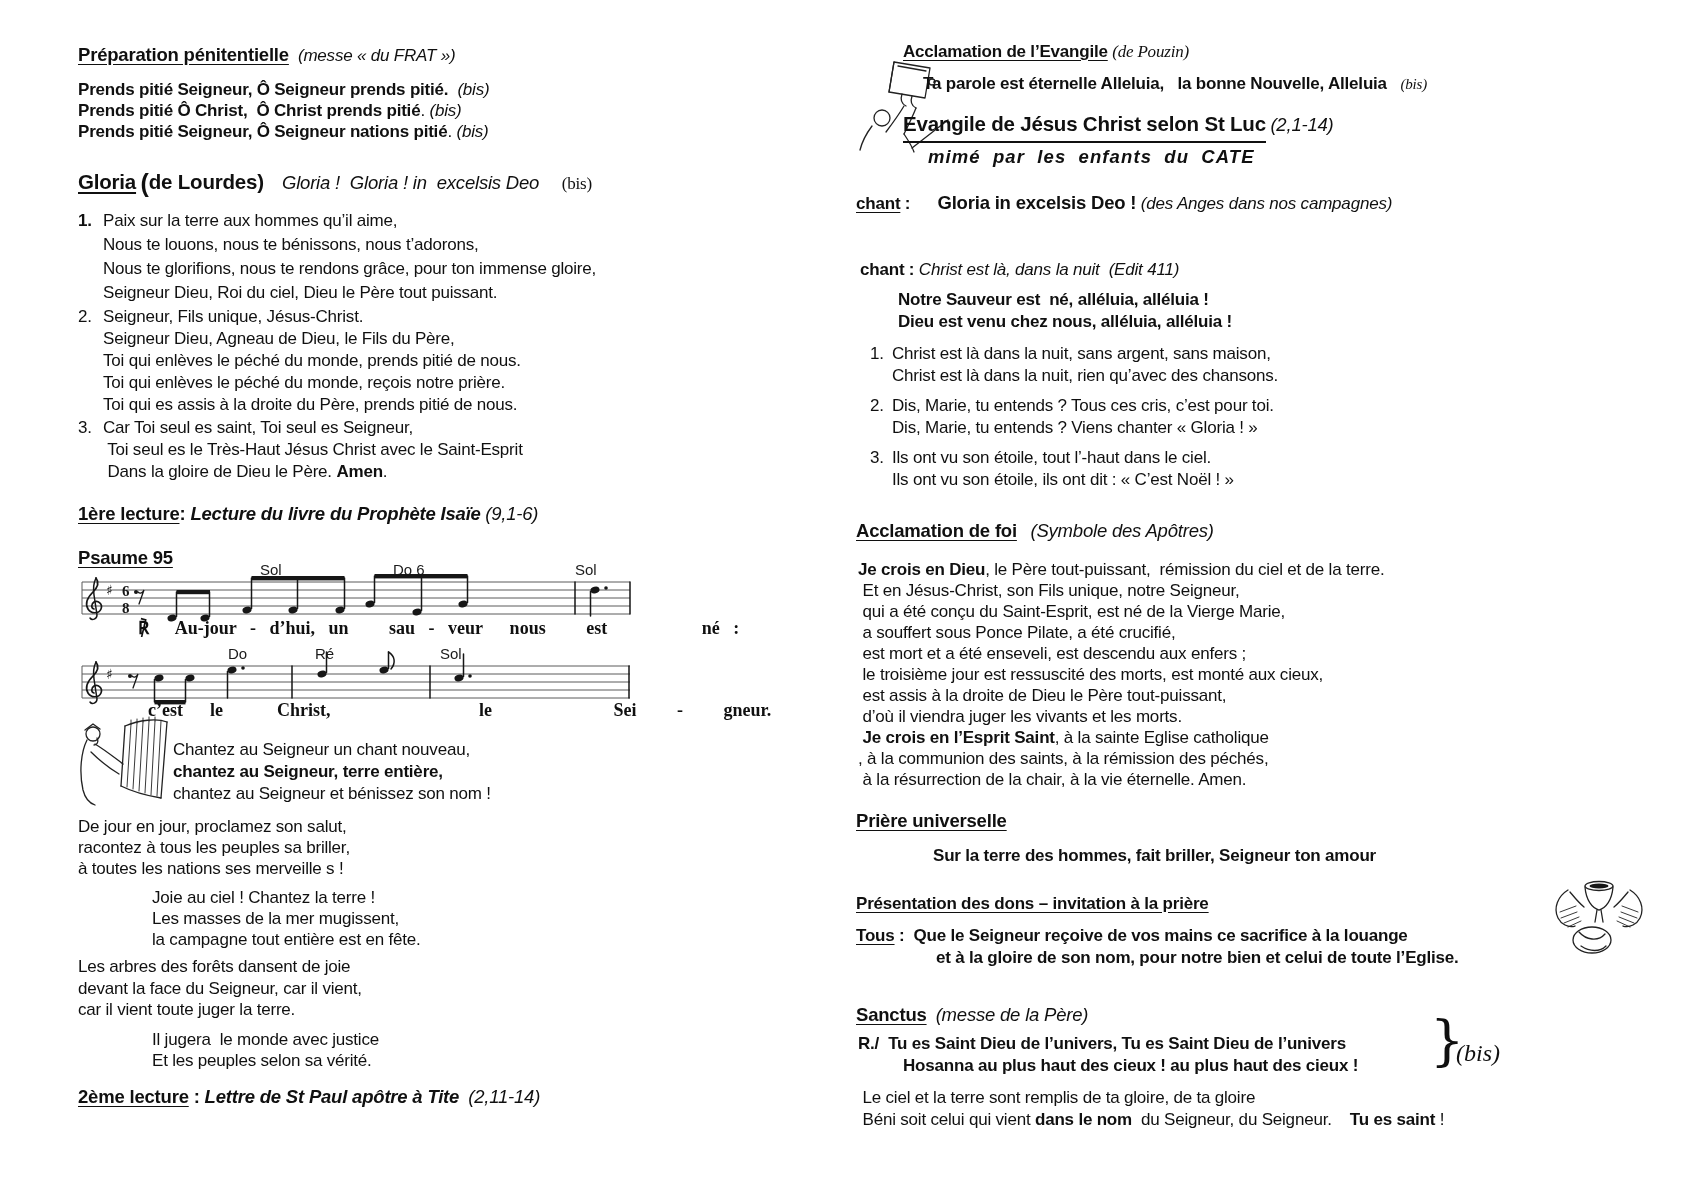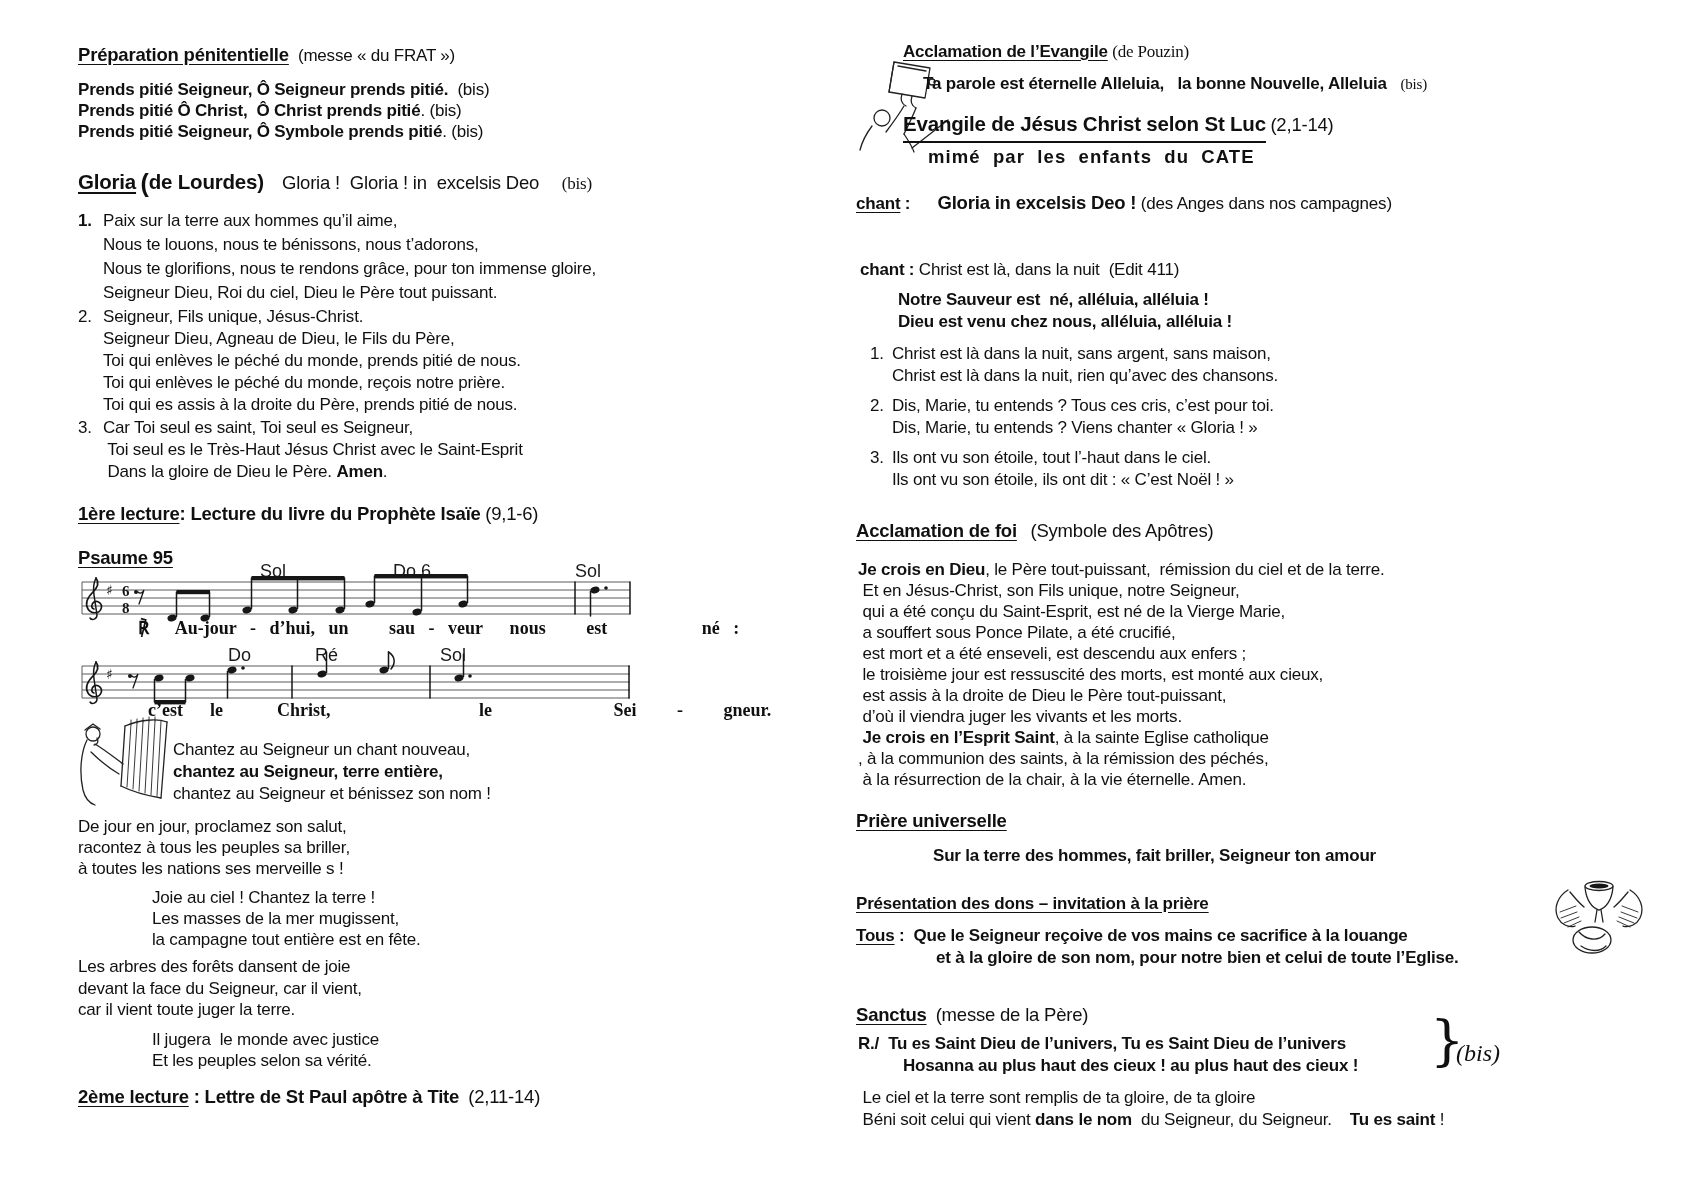--- a/index.html
+++ b/index.html
@@ -4,47 +4,47 @@
 <style>
   html,body{margin:0;padding:0;}
   body{
     width:1683px;height:1190px;background:#ffffff;position:relative;
     font-family:"Liberation Sans","DejaVu Sans",sans-serif;color:#101010;
     overflow:hidden;
   }
   .line{position:absolute;white-space:pre;font-size:17px;letter-spacing:-0.2px;line-height:1.15;color:#101010;}
   .line span{white-space:pre;}
   .b{font-weight:700;}
-  .i{text-align:right;}
+  .i{font-style:italic;text-align:right;}
   .u{text-decoration:underline;text-underline-offset:3px;}
   .uth{border-bottom:2.5px solid #101010;padding-bottom:6px;text-align:center;}
   .serif{font-family:"Liberation Serif","DejaVu Serif",serif;}
   .big{font-size:18.5px;}
   .xl{font-size:20.5px;}
   .sm{font-size:15px;}
   .paren{font-size:25px;vertical-align:-3px;line-height:.8;}
   .hand{letter-spacing:1.1px;word-spacing:6px;}
   .lyr{font-family:"Liberation Serif","DejaVu Serif",serif;font-weight:700;font-size:18px;word-spacing:9px;letter-spacing:0;}
-  .chord{position:absolute;font-size:18px;letter-spacing:0;color:#1a1a1a;white-space:pre;}
+  .chord{position:absolute;font-size:15px;letter-spacing:0;color:#1a1a1a;white-space:pre;}
   .brace{position:absolute;font-family:"DejaVu Serif","Liberation Serif",serif;font-size:54px;font-weight:400;color:#101010;line-height:1;}
   .bisbig{position:absolute;font-family:"Liberation Serif","DejaVu Serif",serif;font-style:italic;font-size:24px;color:#101010;white-space:pre;}
   svg.staff,svg.icon{position:absolute;overflow:visible;}
   svg .ink{stroke:#161616;fill:none;stroke-width:1.5;stroke-linecap:round;}
   svg .fill{fill:#161616;stroke:none;}
   svg .stfl{stroke:#5a5a5a;stroke-width:1;fill:none;}
   svg .art{stroke:#222;fill:none;stroke-width:1.3;stroke-linecap:round;stroke-linejoin:round;}
   svg text{fill:#161616;}
 </style>
 </head>
 <body>
 
 <div class="line" style="left:78px;top:44px"><span class="b u big">Préparation pénitentielle</span><span>  </span><span class="i">(messe « du FRAT »)</span></div>
 <div class="line" style="left:78px;top:80px"><span class="b">Prends pitié Seigneur, Ô Seigneur prends pitié.</span><span>  </span><span class="i">(bis)</span></div>
 <div class="line" style="left:78px;top:101px"><span class="b">Prends pitié Ô Christ,  Ô Christ prends pitié</span><span>. </span><span class="i">(bis)</span></div>
-<div class="line" style="left:78px;top:122px"><span class="b">Prends pitié Seigneur, Ô Symbole prends pitié</span><span>. </span><span class="i">(bis)</span></div>
+<div class="line" style="left:78px;top:122px"><span class="b">Prends pitié Seigneur, Ô Seigneur nations pitié</span><span>. </span><span class="i">(bis)</span></div>
 
 <div class="line" style="left:78px;top:170px"><span class="b u xl">Gloria</span><span> </span><span class="b paren">(</span><span class="b xl">de Lourdes)</span><span>    </span><span class="i big">Gloria !  Gloria ! in  excelsis Deo</span><span>     </span><span class="serif">(bis)</span></div>
 
 <div class="line" style="left:78px;top:211px"><span class="b">1.</span></div>
 <div class="line" style="left:103px;top:211px">Paix sur la terre aux hommes qu’il aime,</div>
 <div class="line" style="left:103px;top:235px">Nous te louons, nous te bénissons, nous t’adorons,</div>
 <div class="line" style="left:103px;top:259px">Nous te glorifions, nous te rendons grâce, pour ton immense gloire,</div>
 <div class="line" style="left:103px;top:283px">Seigneur Dieu, Roi du ciel, Dieu le Père tout puissant.</div>
 
 <div class="line" style="left:78px;top:307px">2.</div>

